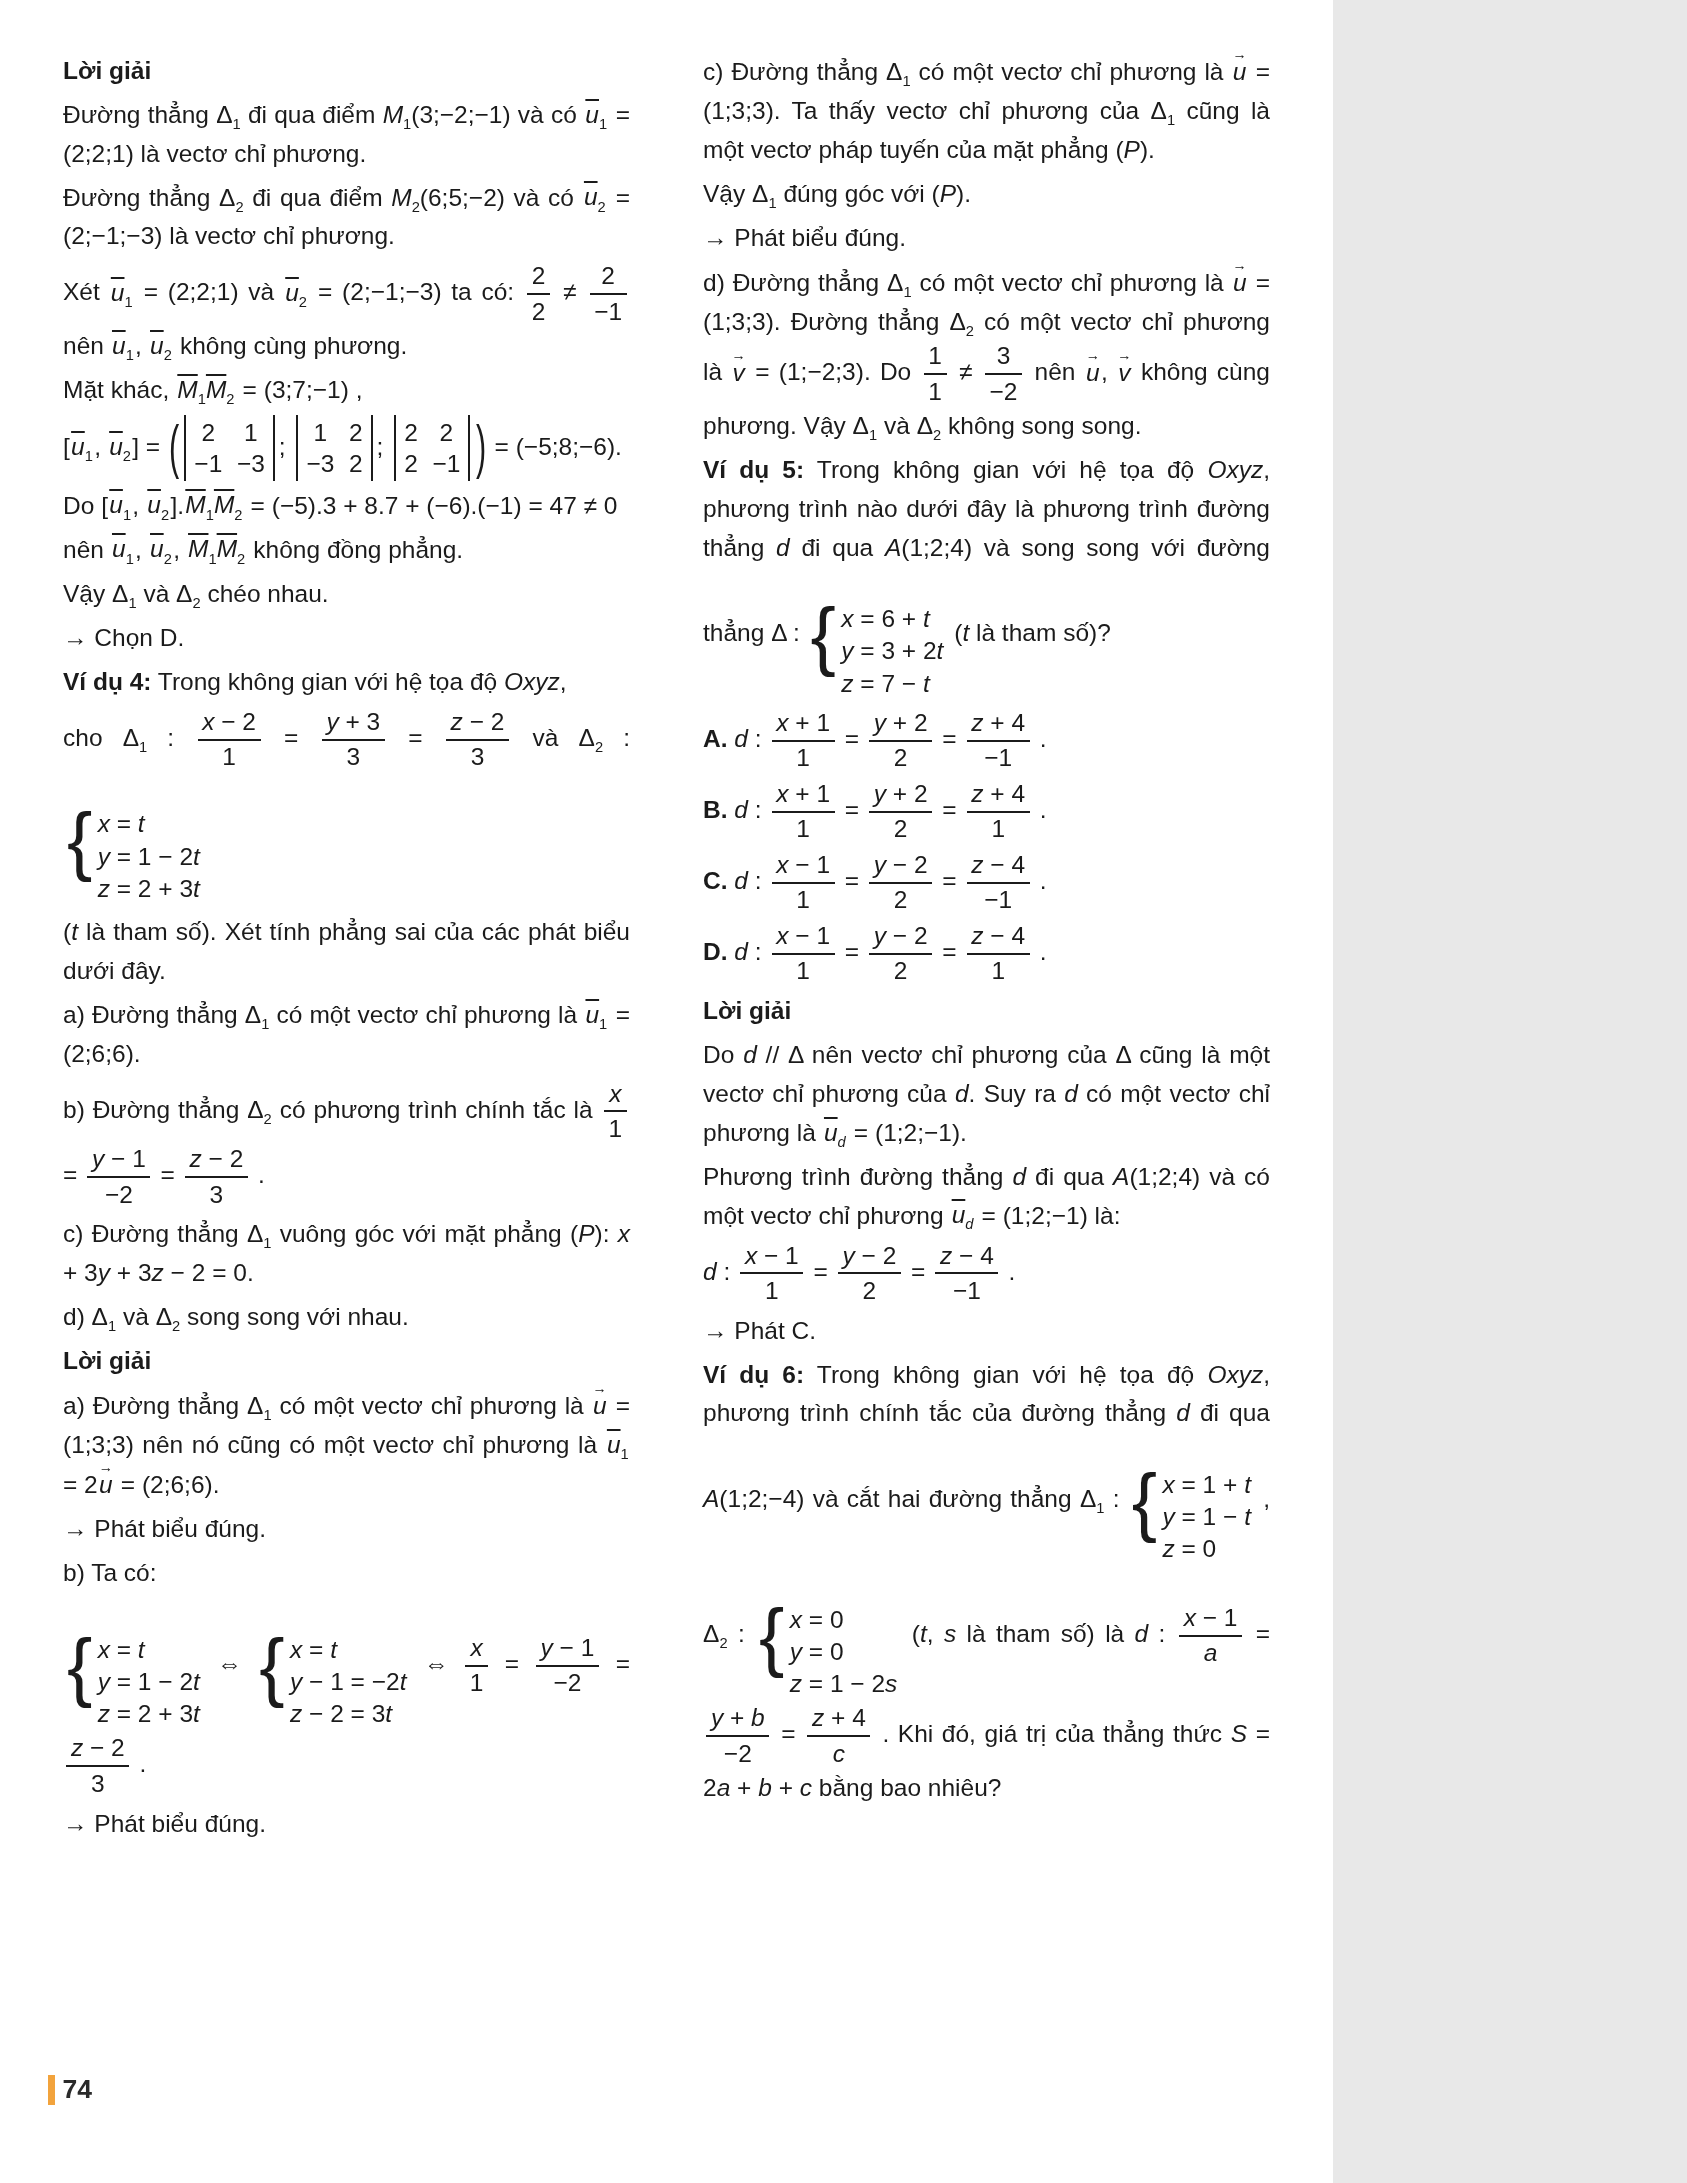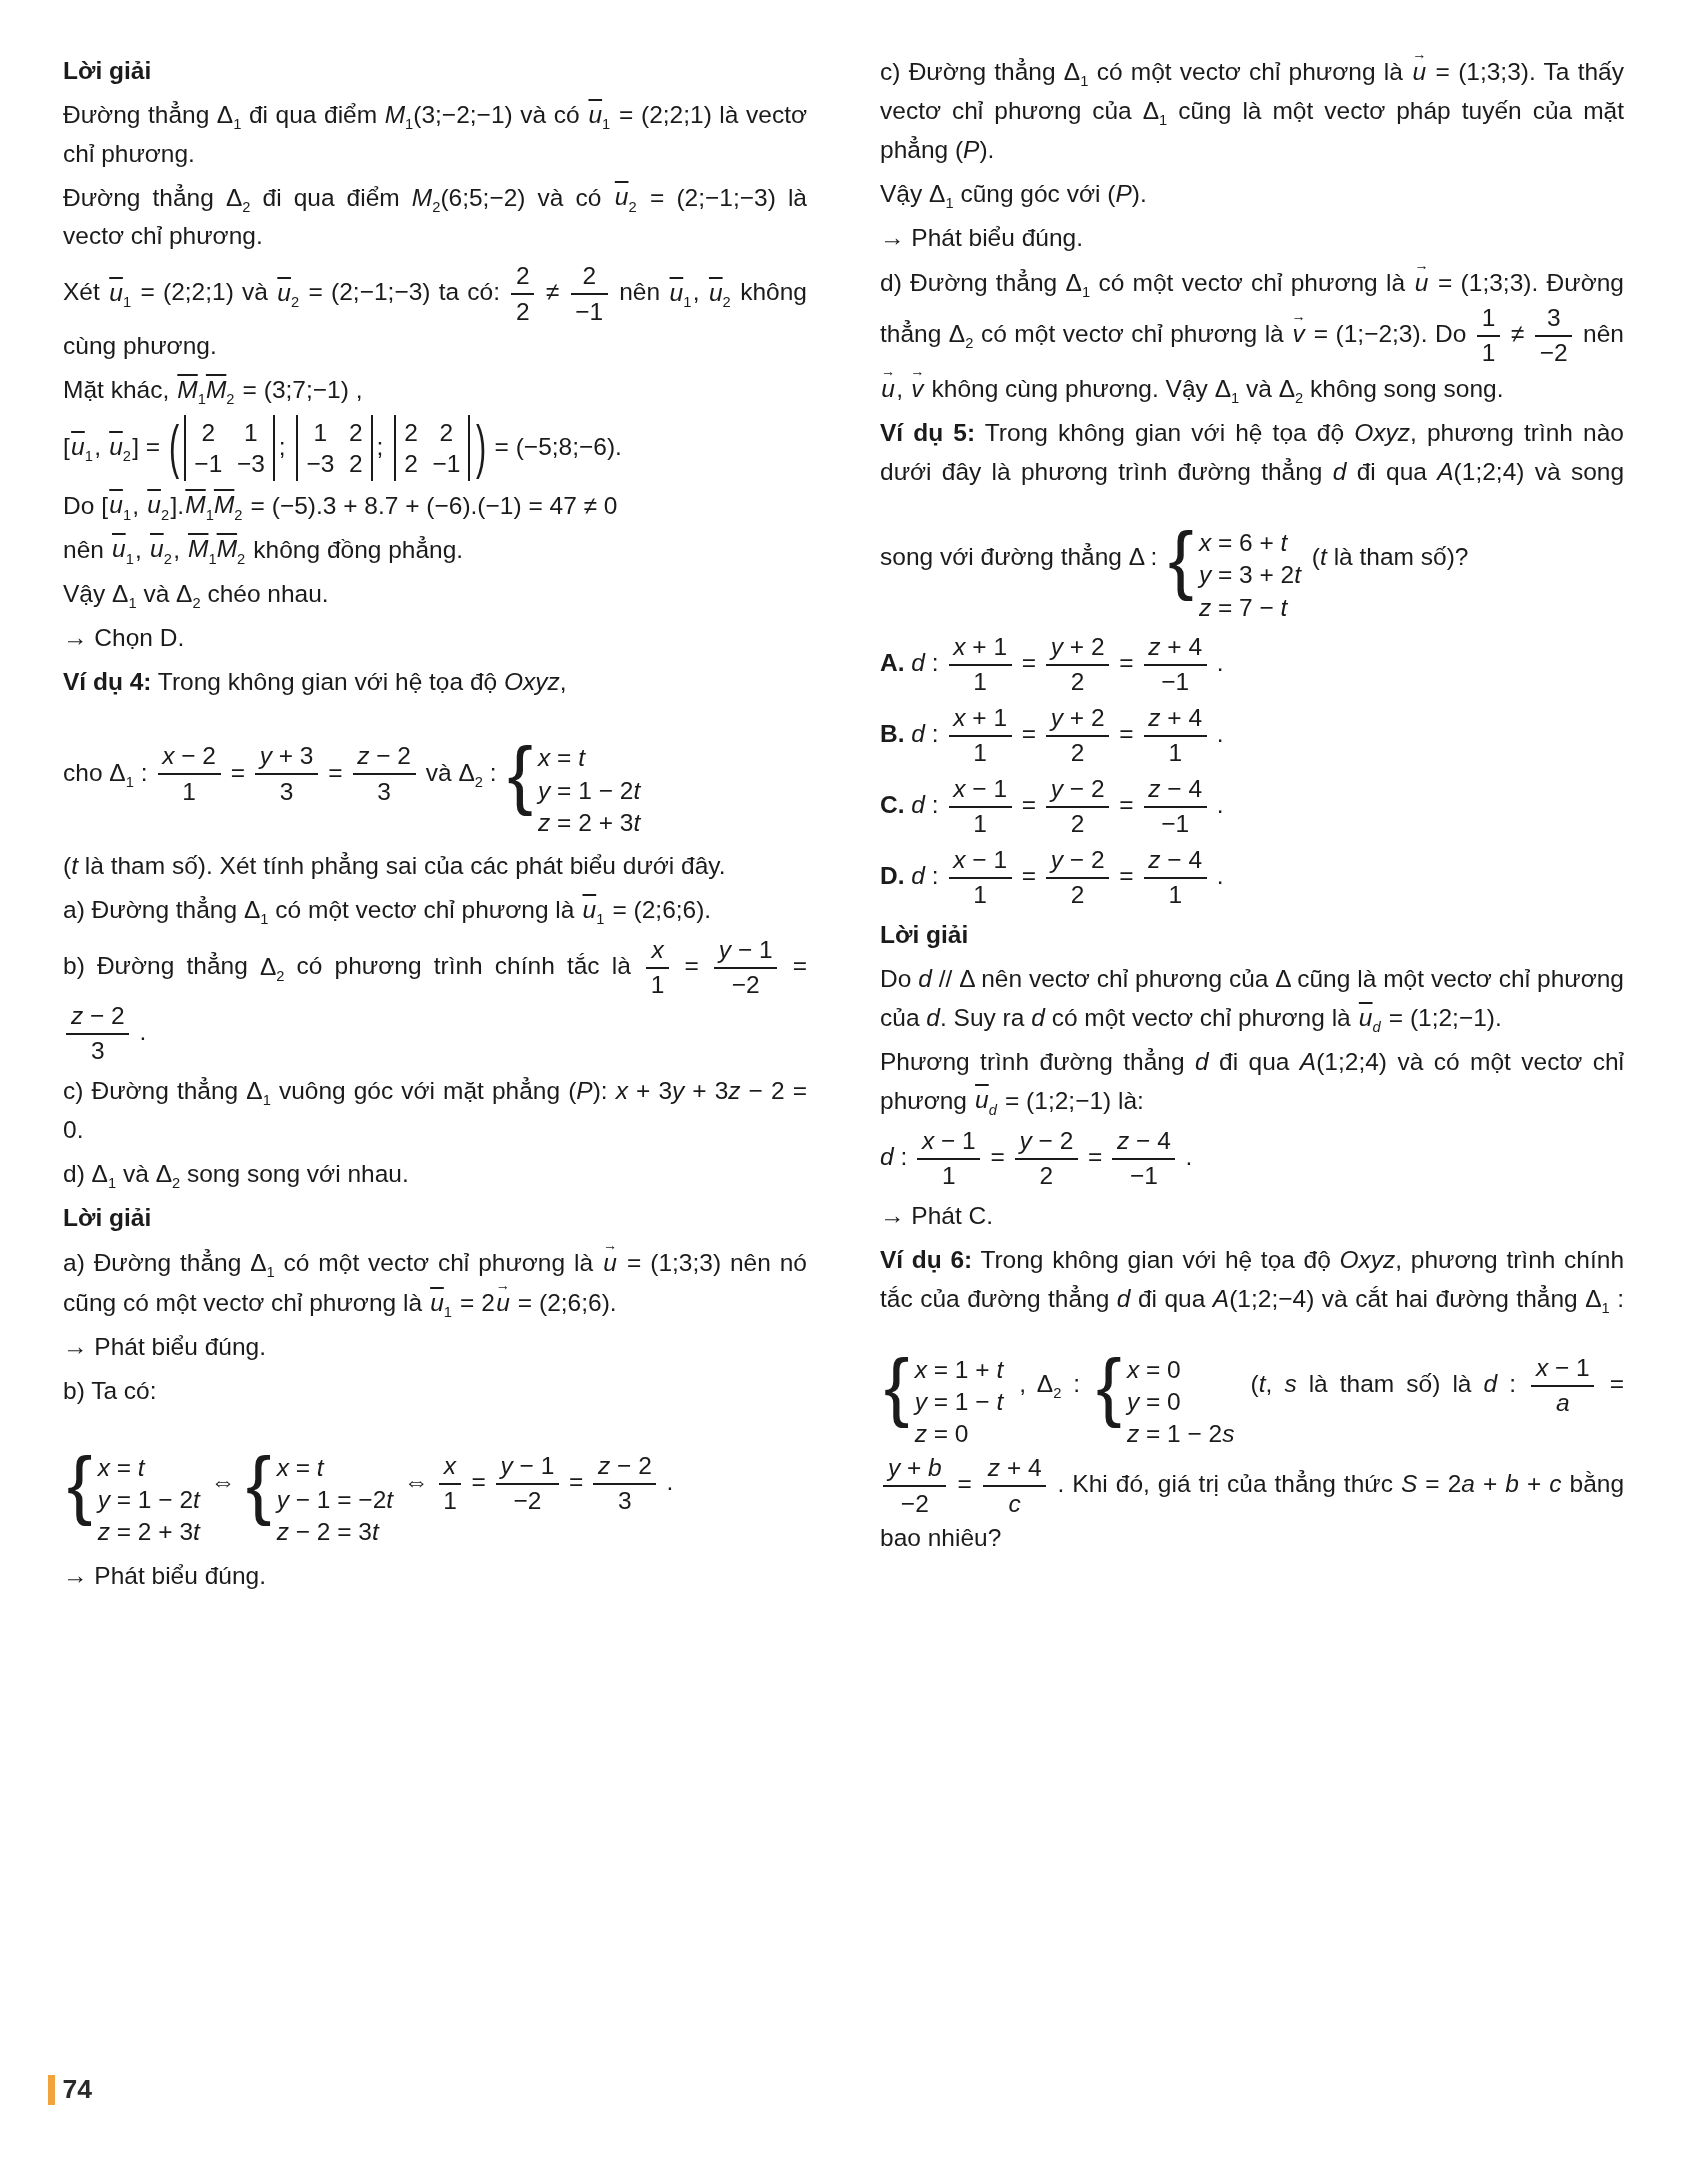--- a/index.html
+++ b/index.html
@@ -1,18 +1,18 @@
 <!DOCTYPE html>
 <html style="font-size:10.6px"><head>
 <meta charset="utf-8">
 <style>
   html,body{margin:0;padding:0;background:#e8e8e8;}
   .page{
     position:relative;
-    width:1687px;height:2183px;
+    width:1333px;height:2183px;
     background:#ffffff;
     box-sizing:border-box;
     padding:52px 63px 0 63px;
     font-family:"Liberation Sans","DejaVu Sans",sans-serif;
     font-size:24.5px;
     color:#1b1b1b;
     overflow:hidden;
   }
   .columns{display:flex;gap:73px;}
   .column{flex:1;min-width:0;}
@@ -161,21 +161,21 @@
             <span class="num"><i>y</i> − 1</span>
             <span class="den">−2</span>
           </span><span class="seg-math"> = </span><span class="frac">
             <span class="num"><i>z</i> − 2</span>
             <span class="den">3</span>
           </span><span class="seg-text"> .</span></div>
         <div class="para"><span class="seg-text">→ Phát biểu đúng.</span></div>
       </div>
     <div class="column" id="col-right">
         <div class="para"><span class="seg-text">c) Đường thẳng </span><span class="seg-math">Δ<span class="msub">1</span></span><span class="seg-text"> có một vectơ chỉ phương là </span><span class="vec"><i>u</i></span><span class="seg-math"> = (1;3;3).</span><span class="seg-text"> Ta thấy vectơ chỉ phương của </span><span class="seg-math">Δ<span class="msub">1</span></span><span class="seg-text"> cũng là một vectơ pháp tuyến của mặt phẳng </span><span class="seg-math">(<i>P</i>).</span></div>
-        <div class="para"><span class="seg-text">Vậy </span><span class="seg-math">Δ<span class="msub">1</span></span><span class="seg-text"> cũng góc với </span><span class="seg-math">(<i>P</i>).</span></div>
+        <div class="para"><span class="seg-text">Vậy </span><span class="seg-math">Δ<span class="msub">1</span></span><span class="seg-text"> đúng góc với </span><span class="seg-math">(<i>P</i>).</span></div>
         <div class="para"><span class="seg-text">→ Phát biểu đúng.</span></div>
         <div class="para"><span class="seg-text">d) Đường thẳng </span><span class="seg-math">Δ<span class="msub">1</span></span><span class="seg-text"> có một vectơ chỉ phương là </span><span class="vec"><i>u</i></span><span class="seg-math"> = (1;3;3).</span><span class="seg-text"> Đường thẳng </span><span class="seg-math">Δ<span class="msub">2</span></span><span class="seg-text"> có một vectơ chỉ phương là </span><span class="vec"><i>v</i></span><span class="seg-math"> = (1;−2;3).</span><span class="seg-text"> Do </span><span class="frac">
             <span class="num">1</span>
             <span class="den">1</span>
           </span><span class="seg-math"> ≠ </span><span class="frac">
             <span class="num">3</span>
             <span class="den">−2</span>
           </span><span class="seg-text"> nên </span><span class="vec"><i>u</i></span><span class="seg-text">, </span><span class="vec"><i>v</i></span><span class="seg-text"> không cùng phương. Vậy </span><span class="seg-math">Δ<span class="msub">1</span></span><span class="seg-text"> và </span><span class="seg-math">Δ<span class="msub">2</span></span><span class="seg-text"> không song song.</span></div>
         <div class="para"><b class="seg-bold">Ví dụ 5:</b><span class="seg-text"> Trong không gian với hệ tọa độ </span><span class="seg-math"><i>Oxyz</i></span><span class="seg-text">, phương trình nào dưới đây là phương trình đường thẳng </span><span class="seg-math"><i>d</i></span><span class="seg-text"> đi qua </span><span class="seg-math"><i>A</i>(1;2;4)</span><span class="seg-text"> và song song với đường thẳng </span><span class="seg-math">Δ</span><span class="seg-text"> : </span><span class="sys">
             <span class="brace">{</span>

